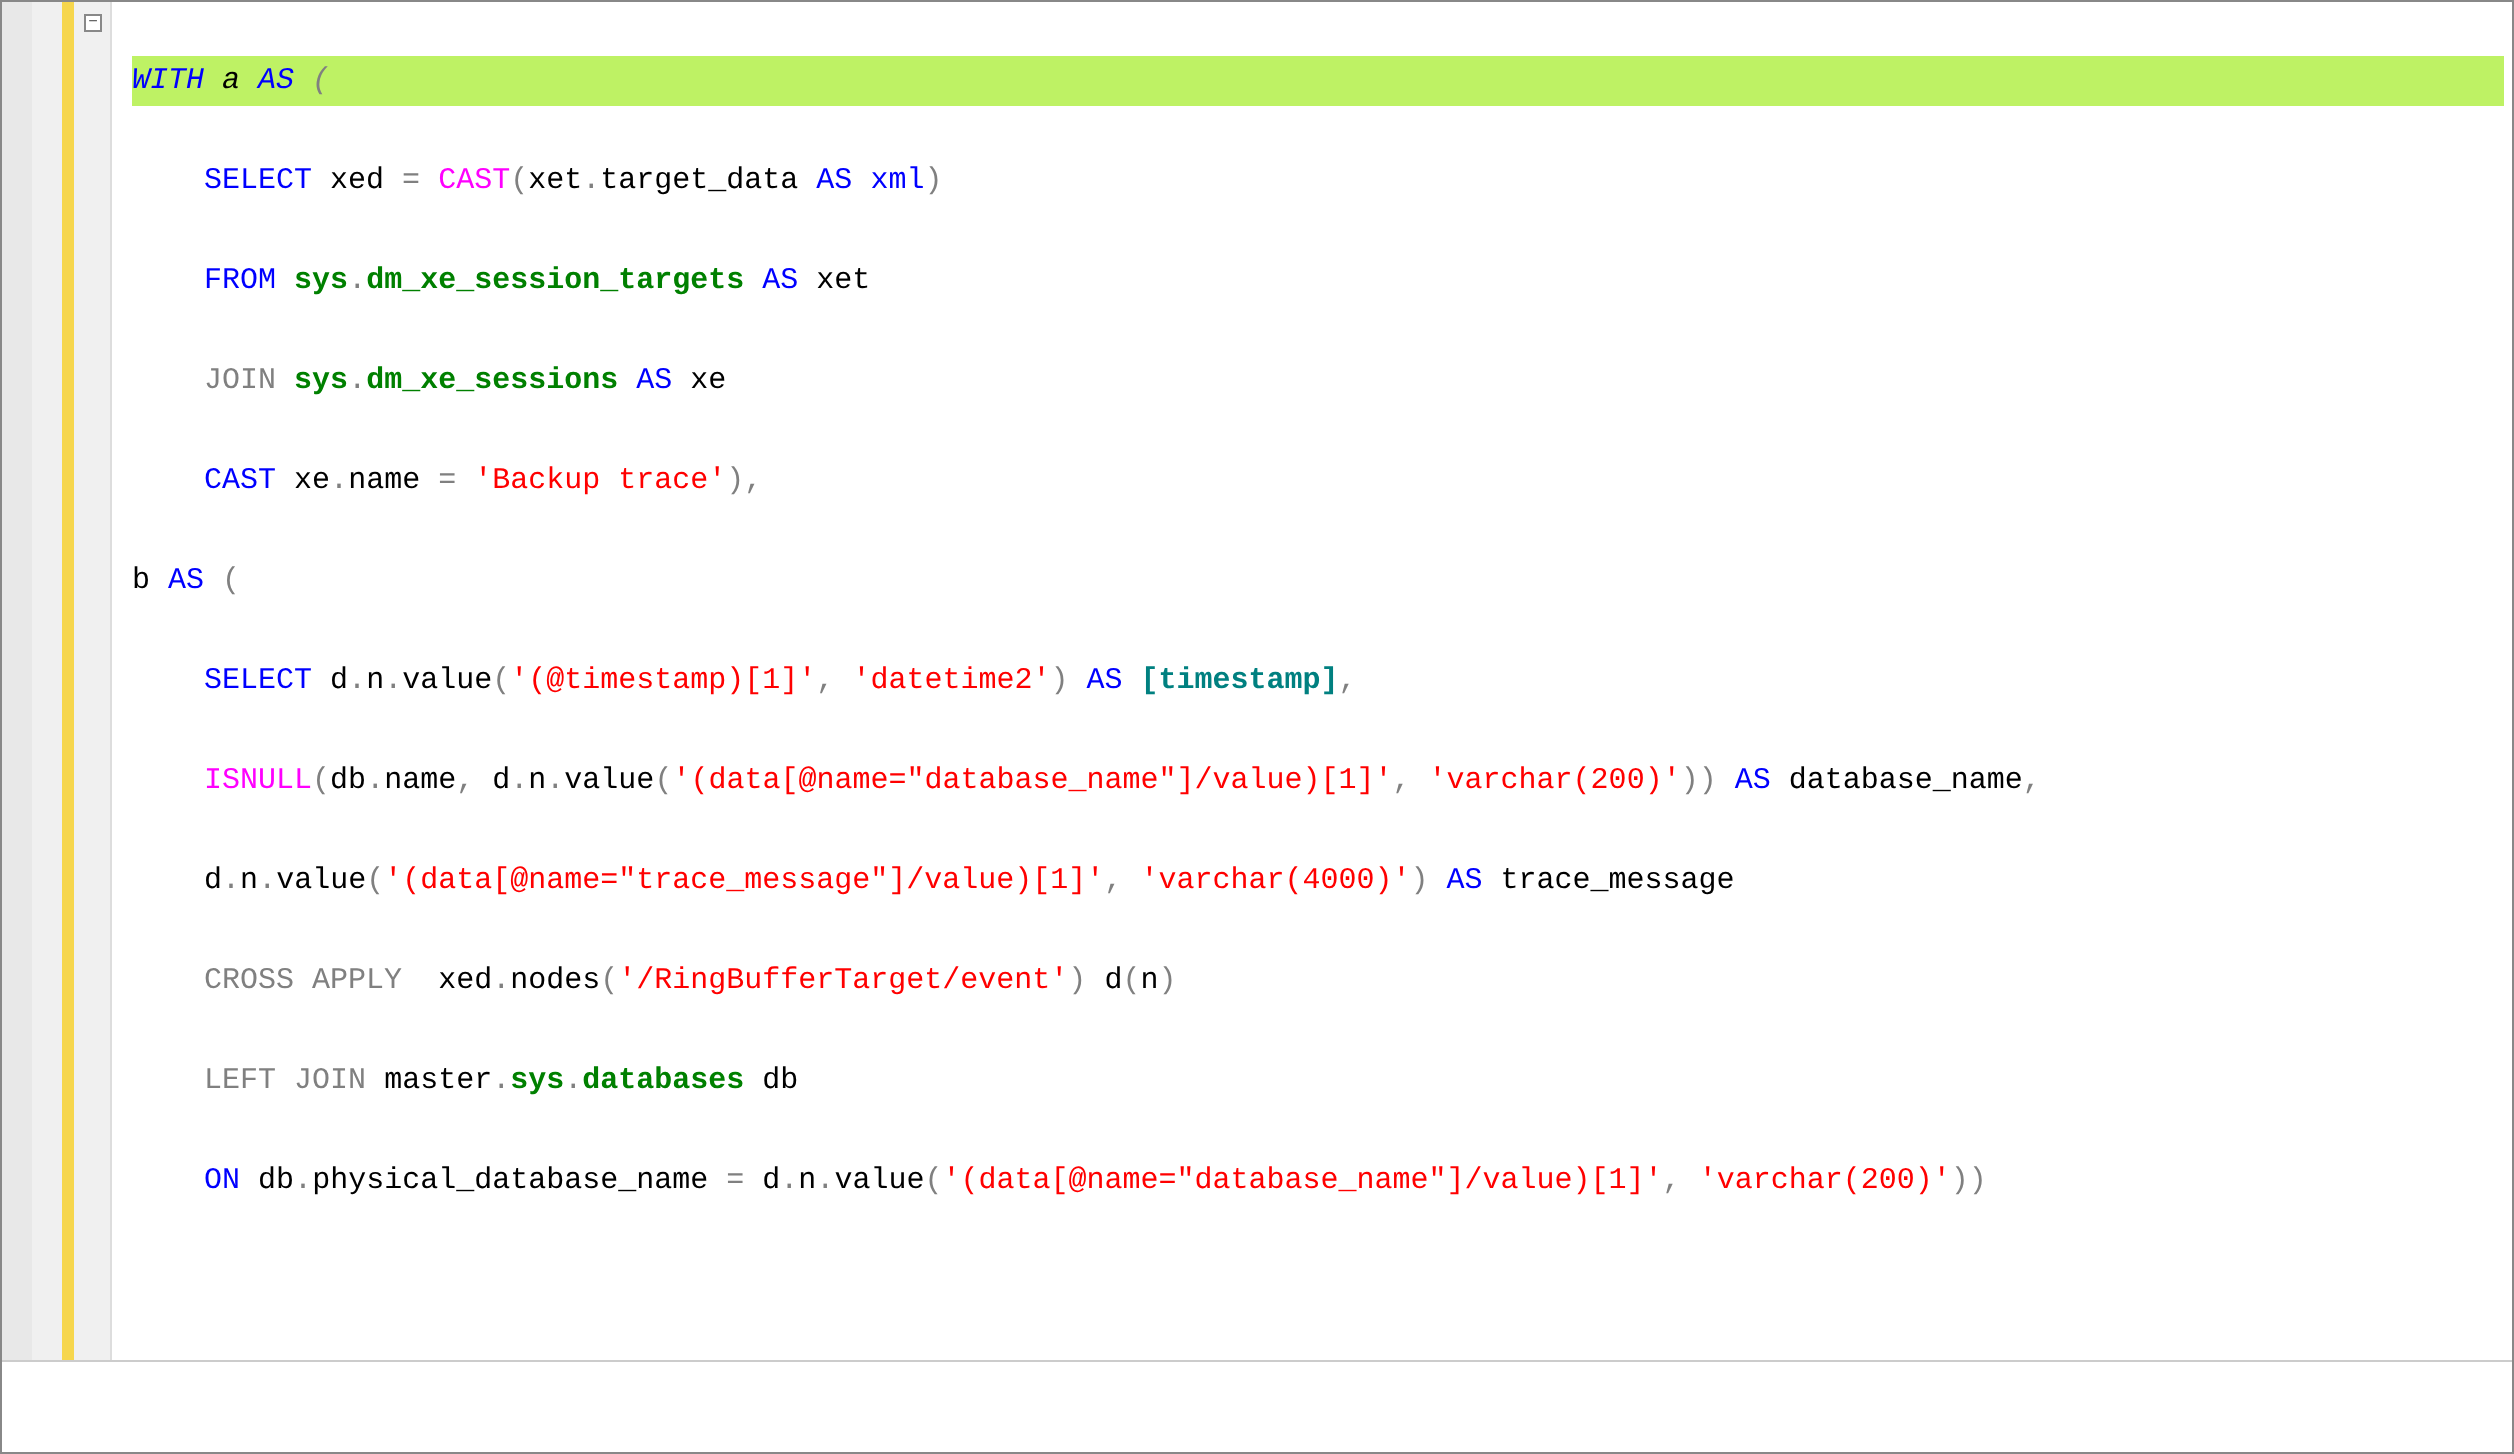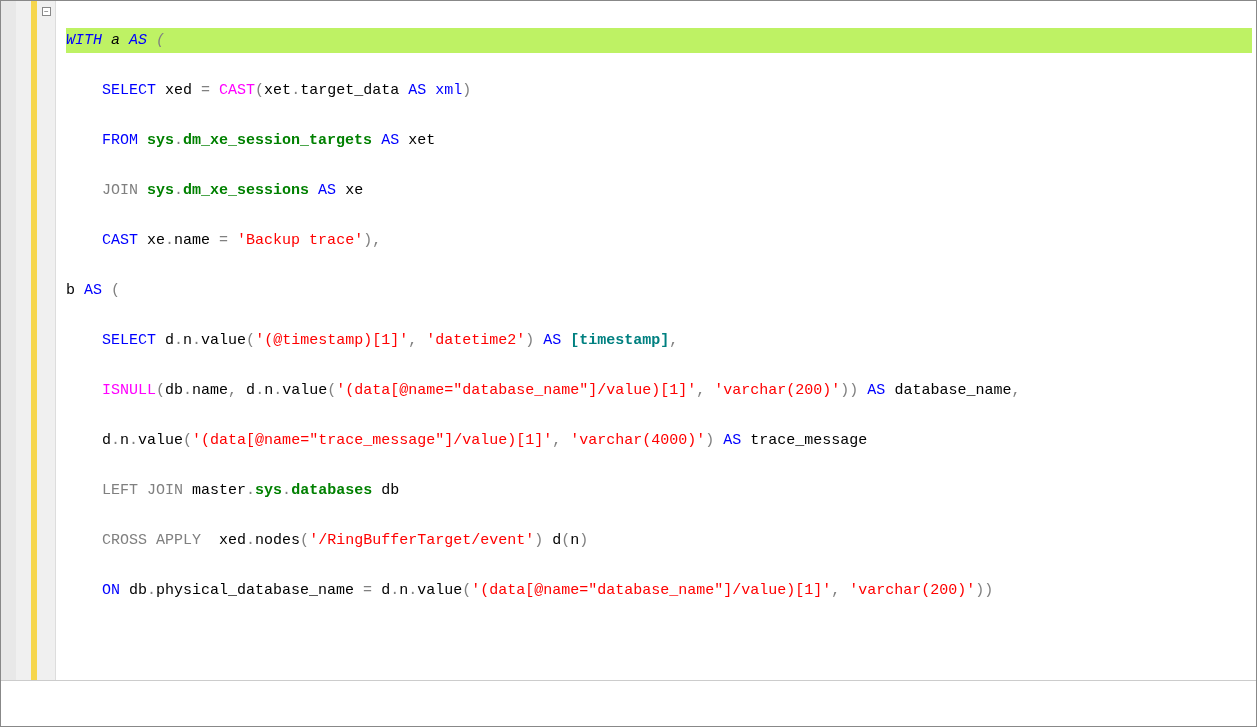--- a/index.html
+++ b/index.html
@@ -34,22 +34,22 @@
   <div class="code">
 <div class="line hl-line"><span class="kw-blue">WITH</span><span> a </span><span class="kw-blue">AS</span><span class="kw-gray"> (</span></div>
 <div class="line">    <span class="kw-blue">SELECT</span><span> xed </span><span class="kw-gray">=</span><span> </span><span class="kw-magenta">CAST</span><span class="kw-gray">(</span><span>xet</span><span class="kw-gray">.</span><span>target_data </span><span class="kw-blue">AS</span><span> </span><span class="kw-blue">xml</span><span class="kw-gray">)</span></div>
 <div class="line">    <span class="kw-blue">FROM</span><span> </span><span class="kw-green">sys</span><span class="kw-gray">.</span><span class="kw-green">dm_xe_session_targets </span><span class="kw-blue">AS</span><span> xet</span></div>
 <div class="line">    <span class="kw-gray">JOIN</span><span> </span><span class="kw-green">sys</span><span class="kw-gray">.</span><span class="kw-green">dm_xe_sessions </span><span class="kw-blue">AS</span><span> xe</span></div>
 <div class="line">    <span class="kw-blue">CAST</span><span> xe</span><span class="kw-gray">.</span><span>name </span><span class="kw-gray">=</span><span> </span><span class="kw-red">'Backup trace'</span><span class="kw-gray">)</span><span class="kw-gray">,</span></div>
 <div class="line"><span>b </span><span class="kw-blue">AS</span><span class="kw-gray"> (</span></div>
 <div class="line">    <span class="kw-blue">SELECT</span><span> d</span><span class="kw-gray">.</span><span>n</span><span class="kw-gray">.</span><span>value</span><span class="kw-gray">(</span><span class="kw-red">'(@timestamp)[1]'</span><span class="kw-gray">,</span><span> </span><span class="kw-red">'datetime2'</span><span class="kw-gray">)</span><span> </span><span class="kw-blue">AS</span><span class="kw-teal"> [timestamp]</span><span class="kw-gray">,</span></div>
 <div class="line">    <span class="kw-magenta">ISNULL</span><span class="kw-gray">(</span><span>db</span><span class="kw-gray">.</span><span>name</span><span class="kw-gray">,</span><span> d</span><span class="kw-gray">.</span><span>n</span><span class="kw-gray">.</span><span>value</span><span class="kw-gray">(</span><span class="kw-red">'(data[@name="database_name"]/value)[1]'</span><span class="kw-gray">,</span><span> </span><span class="kw-red">'varchar(200)'</span><span class="kw-gray">))</span><span> </span><span class="kw-blue">AS</span><span> database_name</span><span class="kw-gray">,</span></div>
 <div class="line">    <span>d</span><span class="kw-gray">.</span><span>n</span><span class="kw-gray">.</span><span>value</span><span class="kw-gray">(</span><span class="kw-red">'(data[@name="trace_message"]/value)[1]'</span><span class="kw-gray">,</span><span> </span><span class="kw-red">'varchar(4000)'</span><span class="kw-gray">)</span><span> </span><span class="kw-blue">AS</span><span> trace_message</span></div>
+<div class="line">    <span class="kw-gray">CROSS</span><span> </span><span class="kw-gray">APPLY</span><span>  xed</span><span class="kw-gray">.</span><span>nodes</span><span class="kw-gray">(</span><span class="kw-red">'/RingBufferTarget/event'</span><span class="kw-gray">)</span><span> d</span><span class="kw-gray">(</span><span>n</span><span class="kw-gray">)</span></div>
 <div class="line">    <span class="kw-gray">LEFT</span><span> </span><span class="kw-gray">JOIN</span><span> master</span><span class="kw-gray">.</span><span class="kw-green">sys</span><span class="kw-gray">.</span><span class="kw-green">databases</span><span> db</span></div>
-<div class="line">    <span class="kw-gray">CROSS</span><span> </span><span class="kw-gray">APPLY</span><span>  xed</span><span class="kw-gray">.</span><span>nodes</span><span class="kw-gray">(</span><span class="kw-red">'/RingBufferTarget/event'</span><span class="kw-gray">)</span><span> d</span><span class="kw-gray">(</span><span>n</span><span class="kw-gray">)</span></div>
 <div class="line">    <span class="kw-blue">ON</span><span> db</span><span class="kw-gray">.</span><span>physical_database_name </span><span class="kw-gray">=</span><span> d</span><span class="kw-gray">.</span><span>n</span><span class="kw-gray">.</span><span>value</span><span class="kw-gray">(</span><span class="kw-red">'(data[@name="database_name"]/value)[1]'</span><span class="kw-gray">,</span><span> </span><span class="kw-red">'varchar(200)'</span><span class="kw-gray">))</span></div>
 
   </div>
 </div>
 
 <div class="results-area">
   
 </div>
 
 </body></html>

